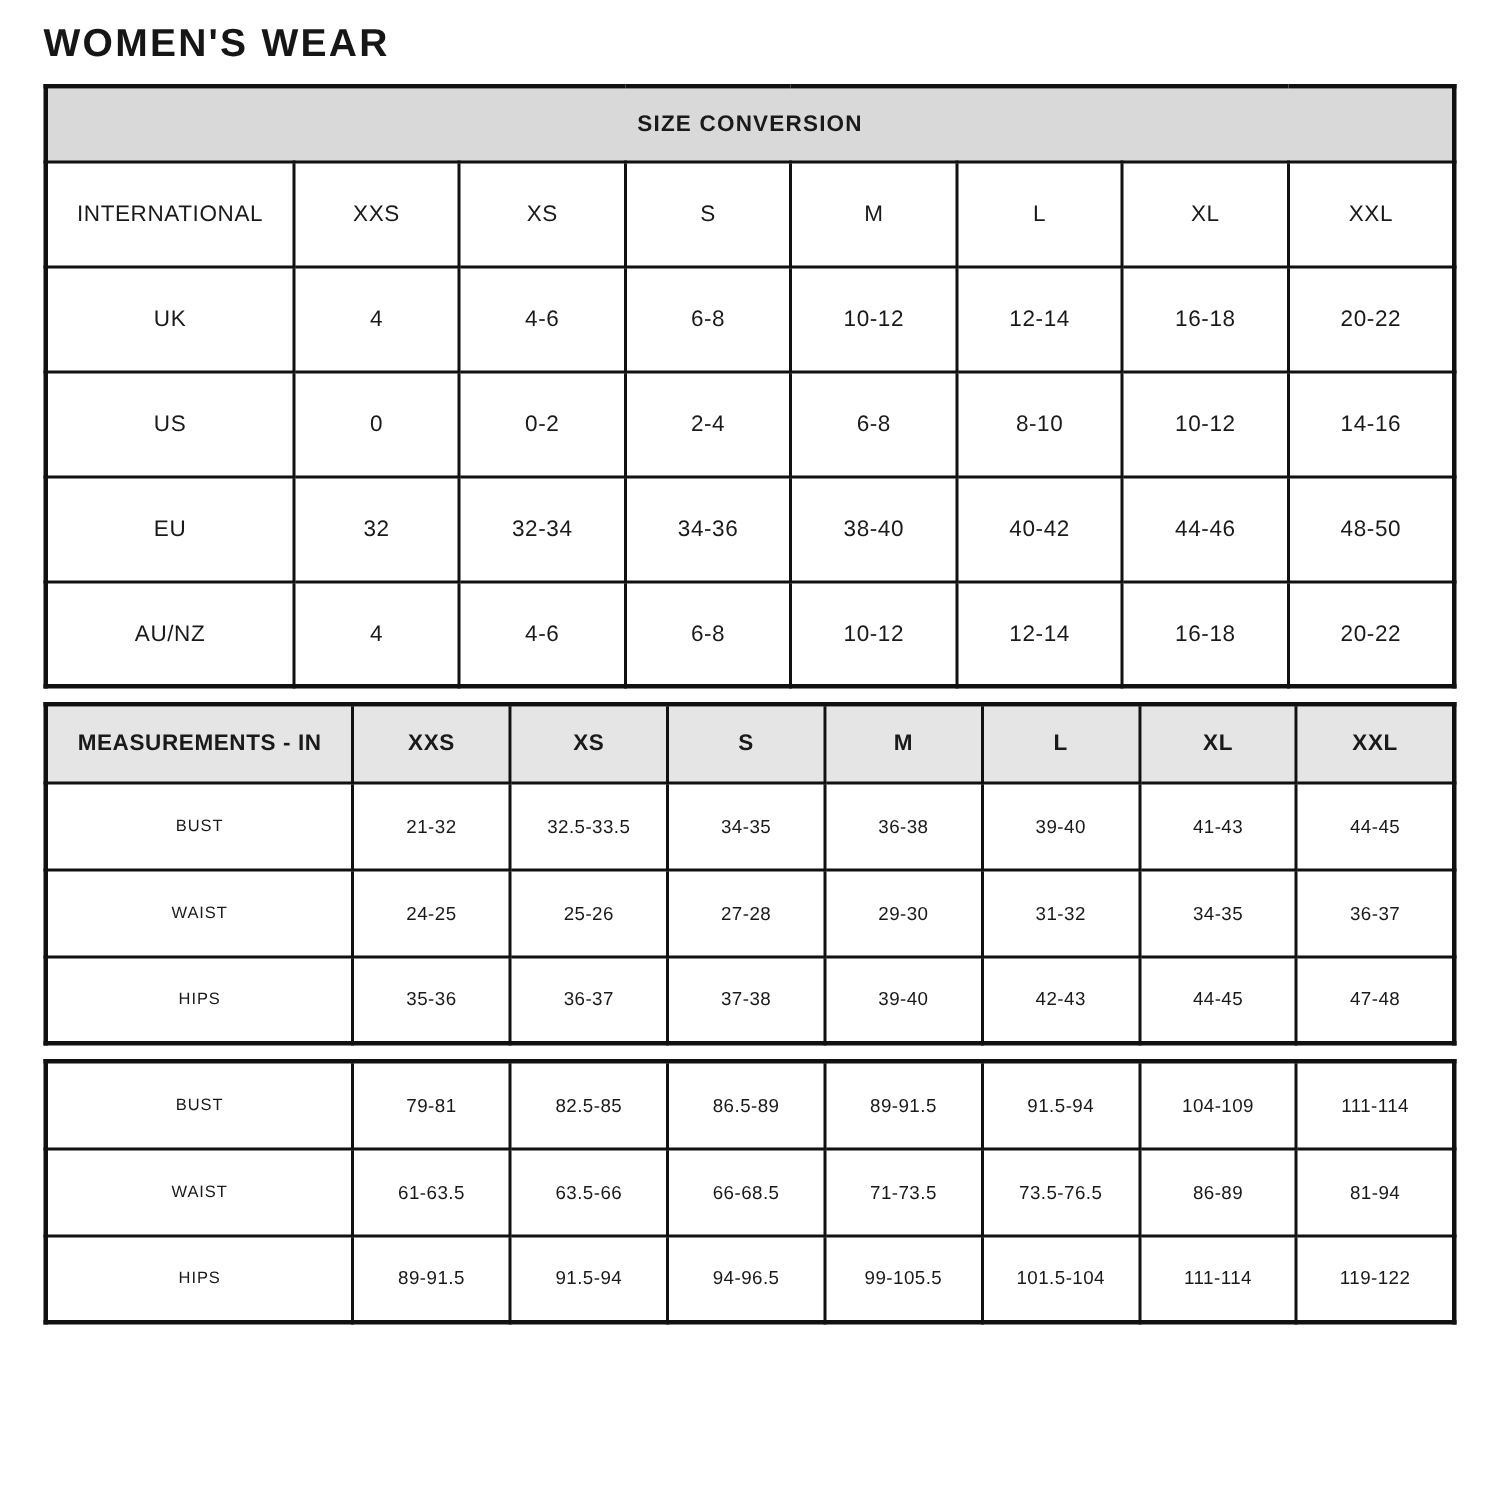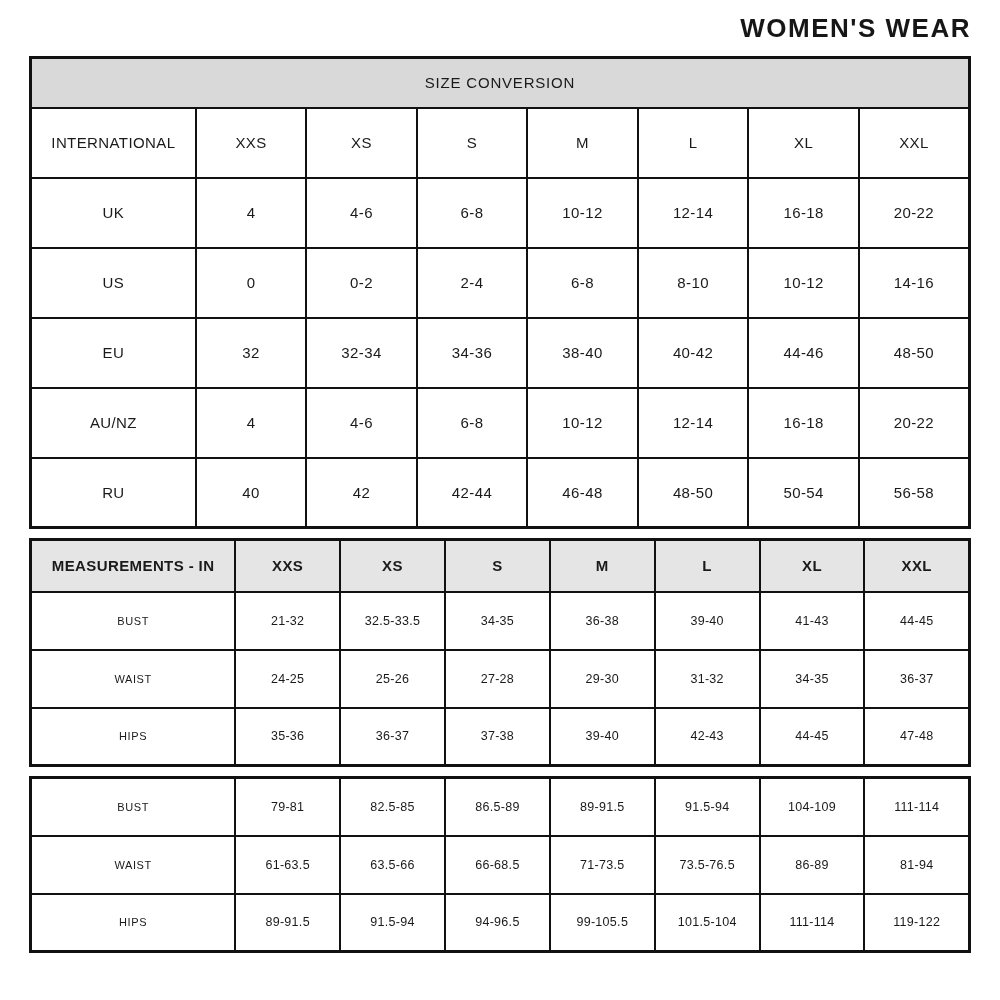--- a/index.html
+++ b/index.html
@@ -6,21 +6,21 @@
   html, body { background:#ffffff; }
   body {
     width:1000px; height:1000px;
     font-family:"Liberation Sans", sans-serif;
     color:#1a1a1a;
     overflow:hidden;
   }
   .page { padding:0 29px; }
 
   .page-title {
-    text-align:right;
+    text-align:left;
     font-size:26px;
     font-weight:bold;
     letter-spacing:1.5px;
     padding:13px 0 12px 0;
     color:#161616;
   }
 
   table.tbl {
     width:100%;
     border-collapse:collapse;
@@ -33,21 +33,21 @@
     text-align:center;
     vertical-align:middle;
     overflow:hidden;
     white-space:nowrap;
   }
 
   
   .conv .banner-row td {
     height:50px;
     background:#d9d9d9;
-    font-weight:normal;
+    font-weight:bold;
     font-size:15px;
     letter-spacing:0.8px;
   }
   .conv td { height:70px; font-size:15px; letter-spacing:0.4px; }
   .conv .col-label { font-size:15px; }
 
   
   .meas .head-row td {
     height:52px;
     background:#e5e5e5;
@@ -122,30 +122,20 @@
     </tr>
     <tr>
       <td>AU/NZ</td>
       <td>4</td>
       <td>4-6</td>
       <td>6-8</td>
       <td>10-12</td>
       <td>12-14</td>
       <td>16-18</td>
       <td>20-22</td>
-    </tr>
-    <tr>
-      <td>RU</td>
-      <td>40</td>
-      <td>42</td>
-      <td>42-44</td>
-      <td>46-48</td>
-      <td>48-50</td>
-      <td>50-54</td>
-      <td>56-58</td>
     </tr>
   </tbody>
     </table>
 
   <table class="tbl meas">
     <colgroup>
       <col style="width:21.8%">
       <col style="width:11.17%">
         <col style="width:11.17%">
         <col style="width:11.17%">

